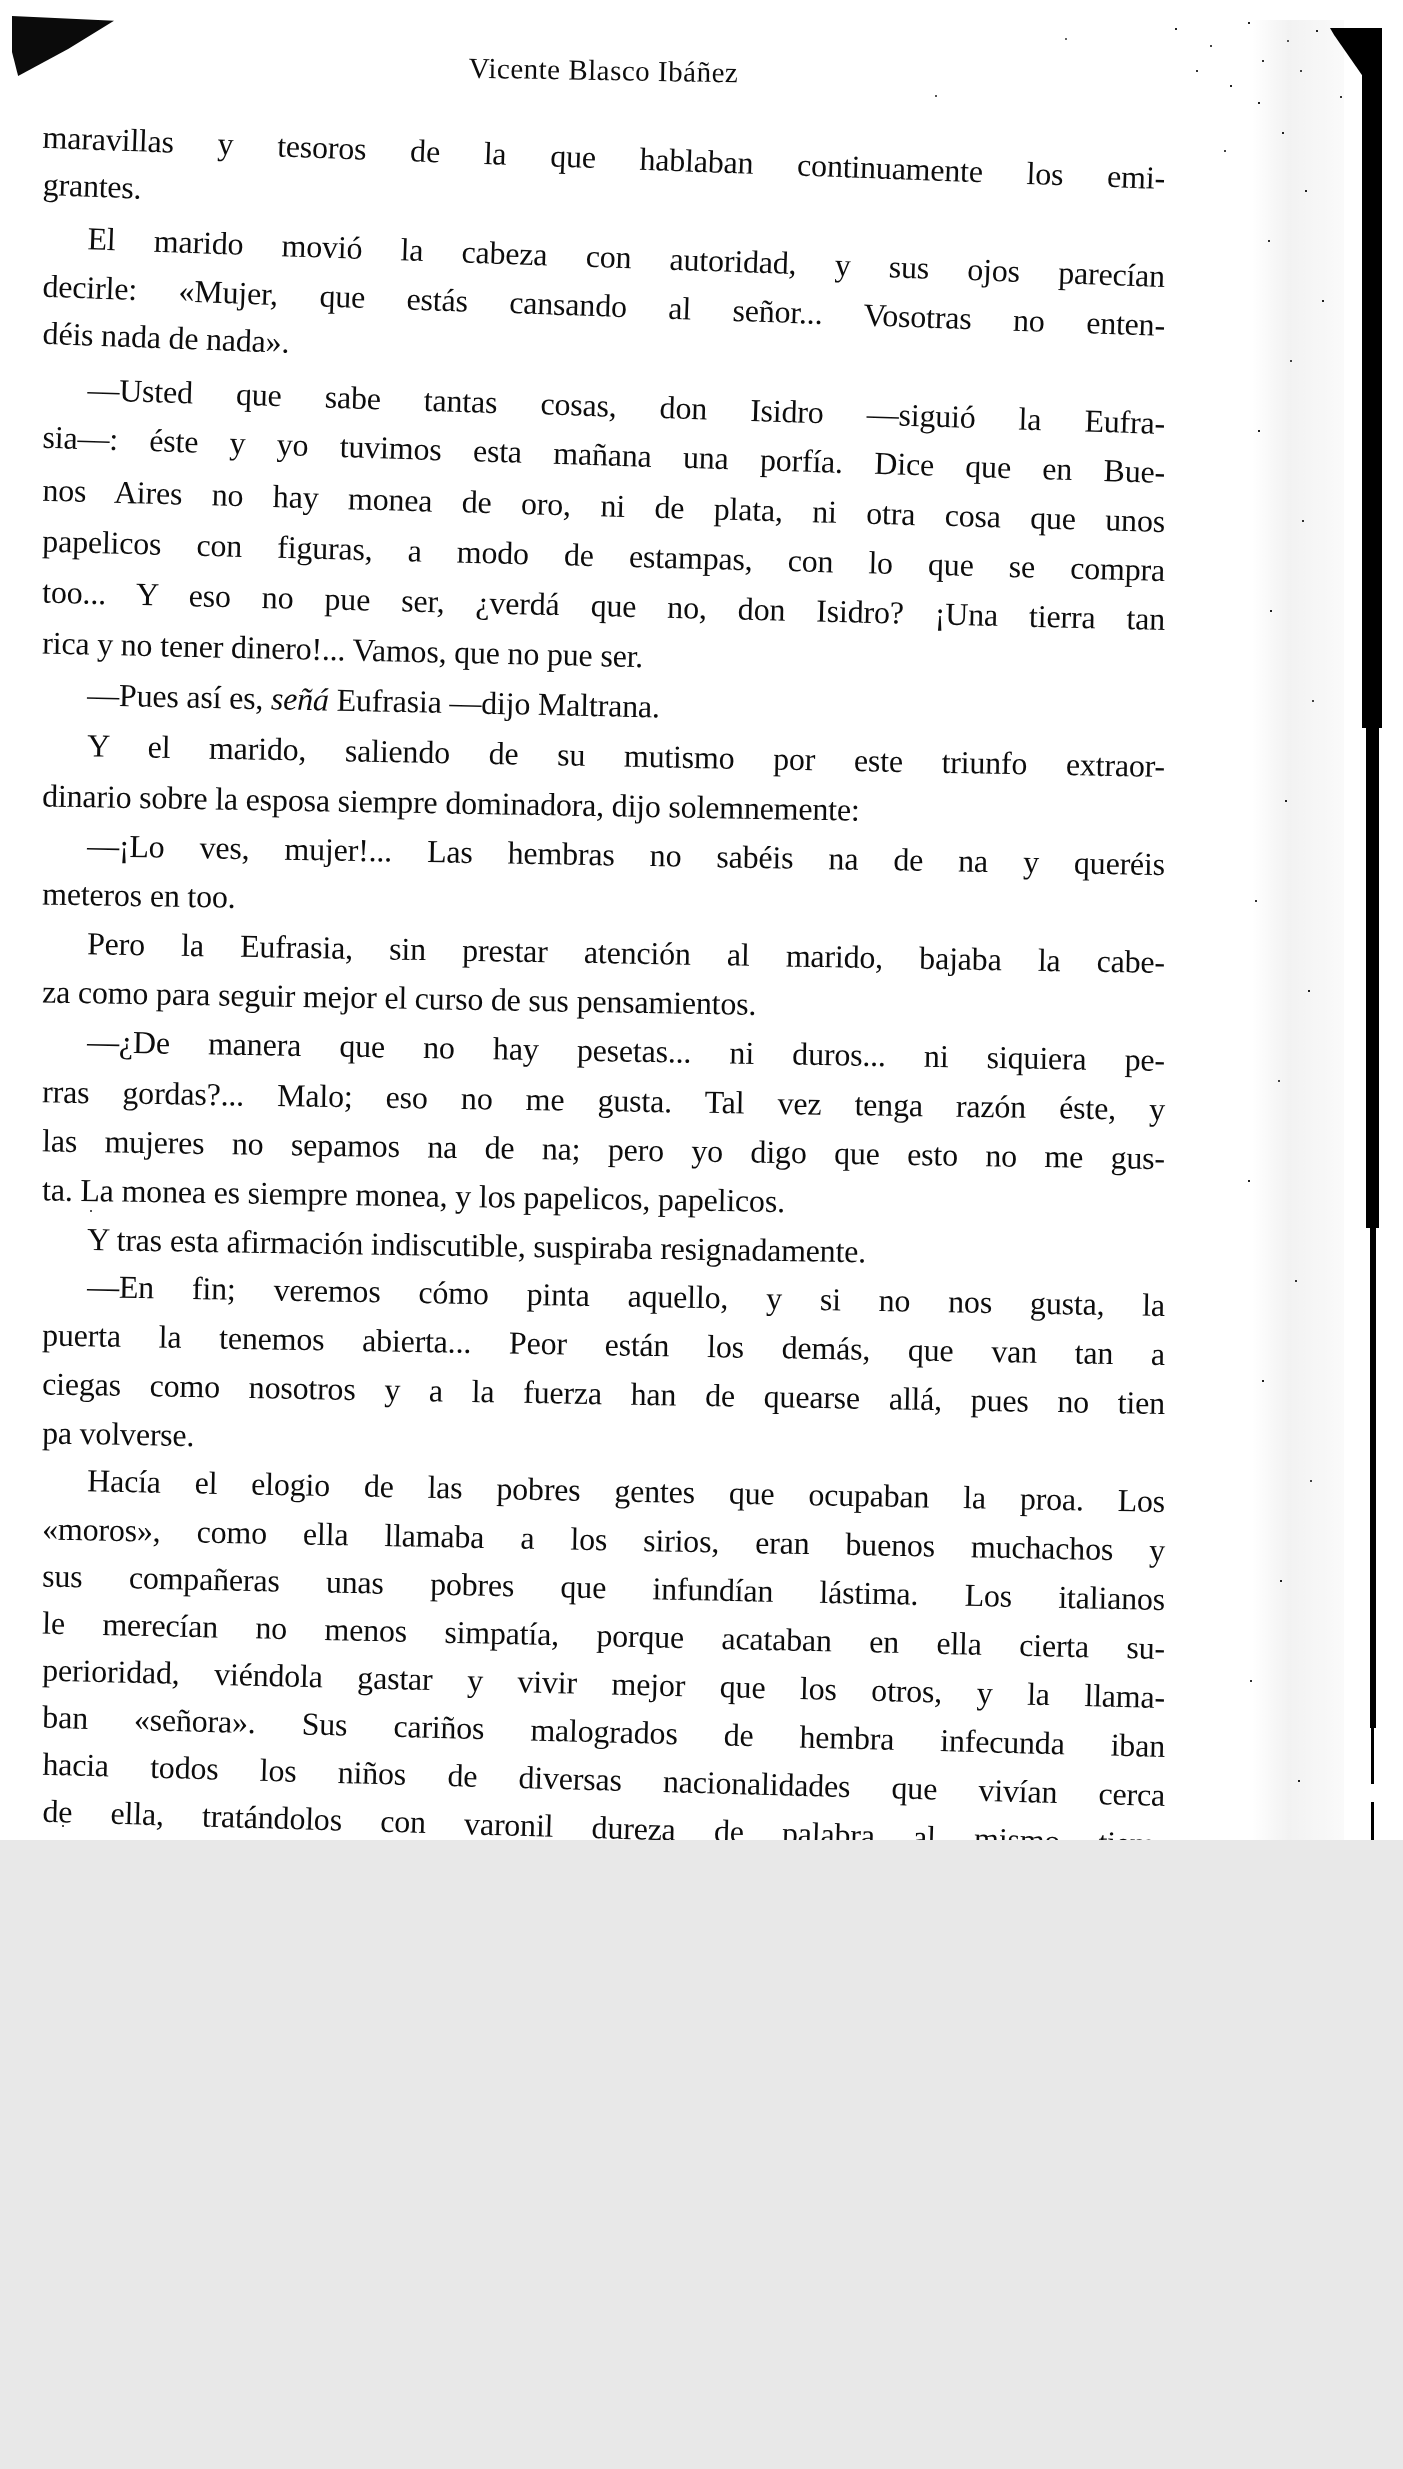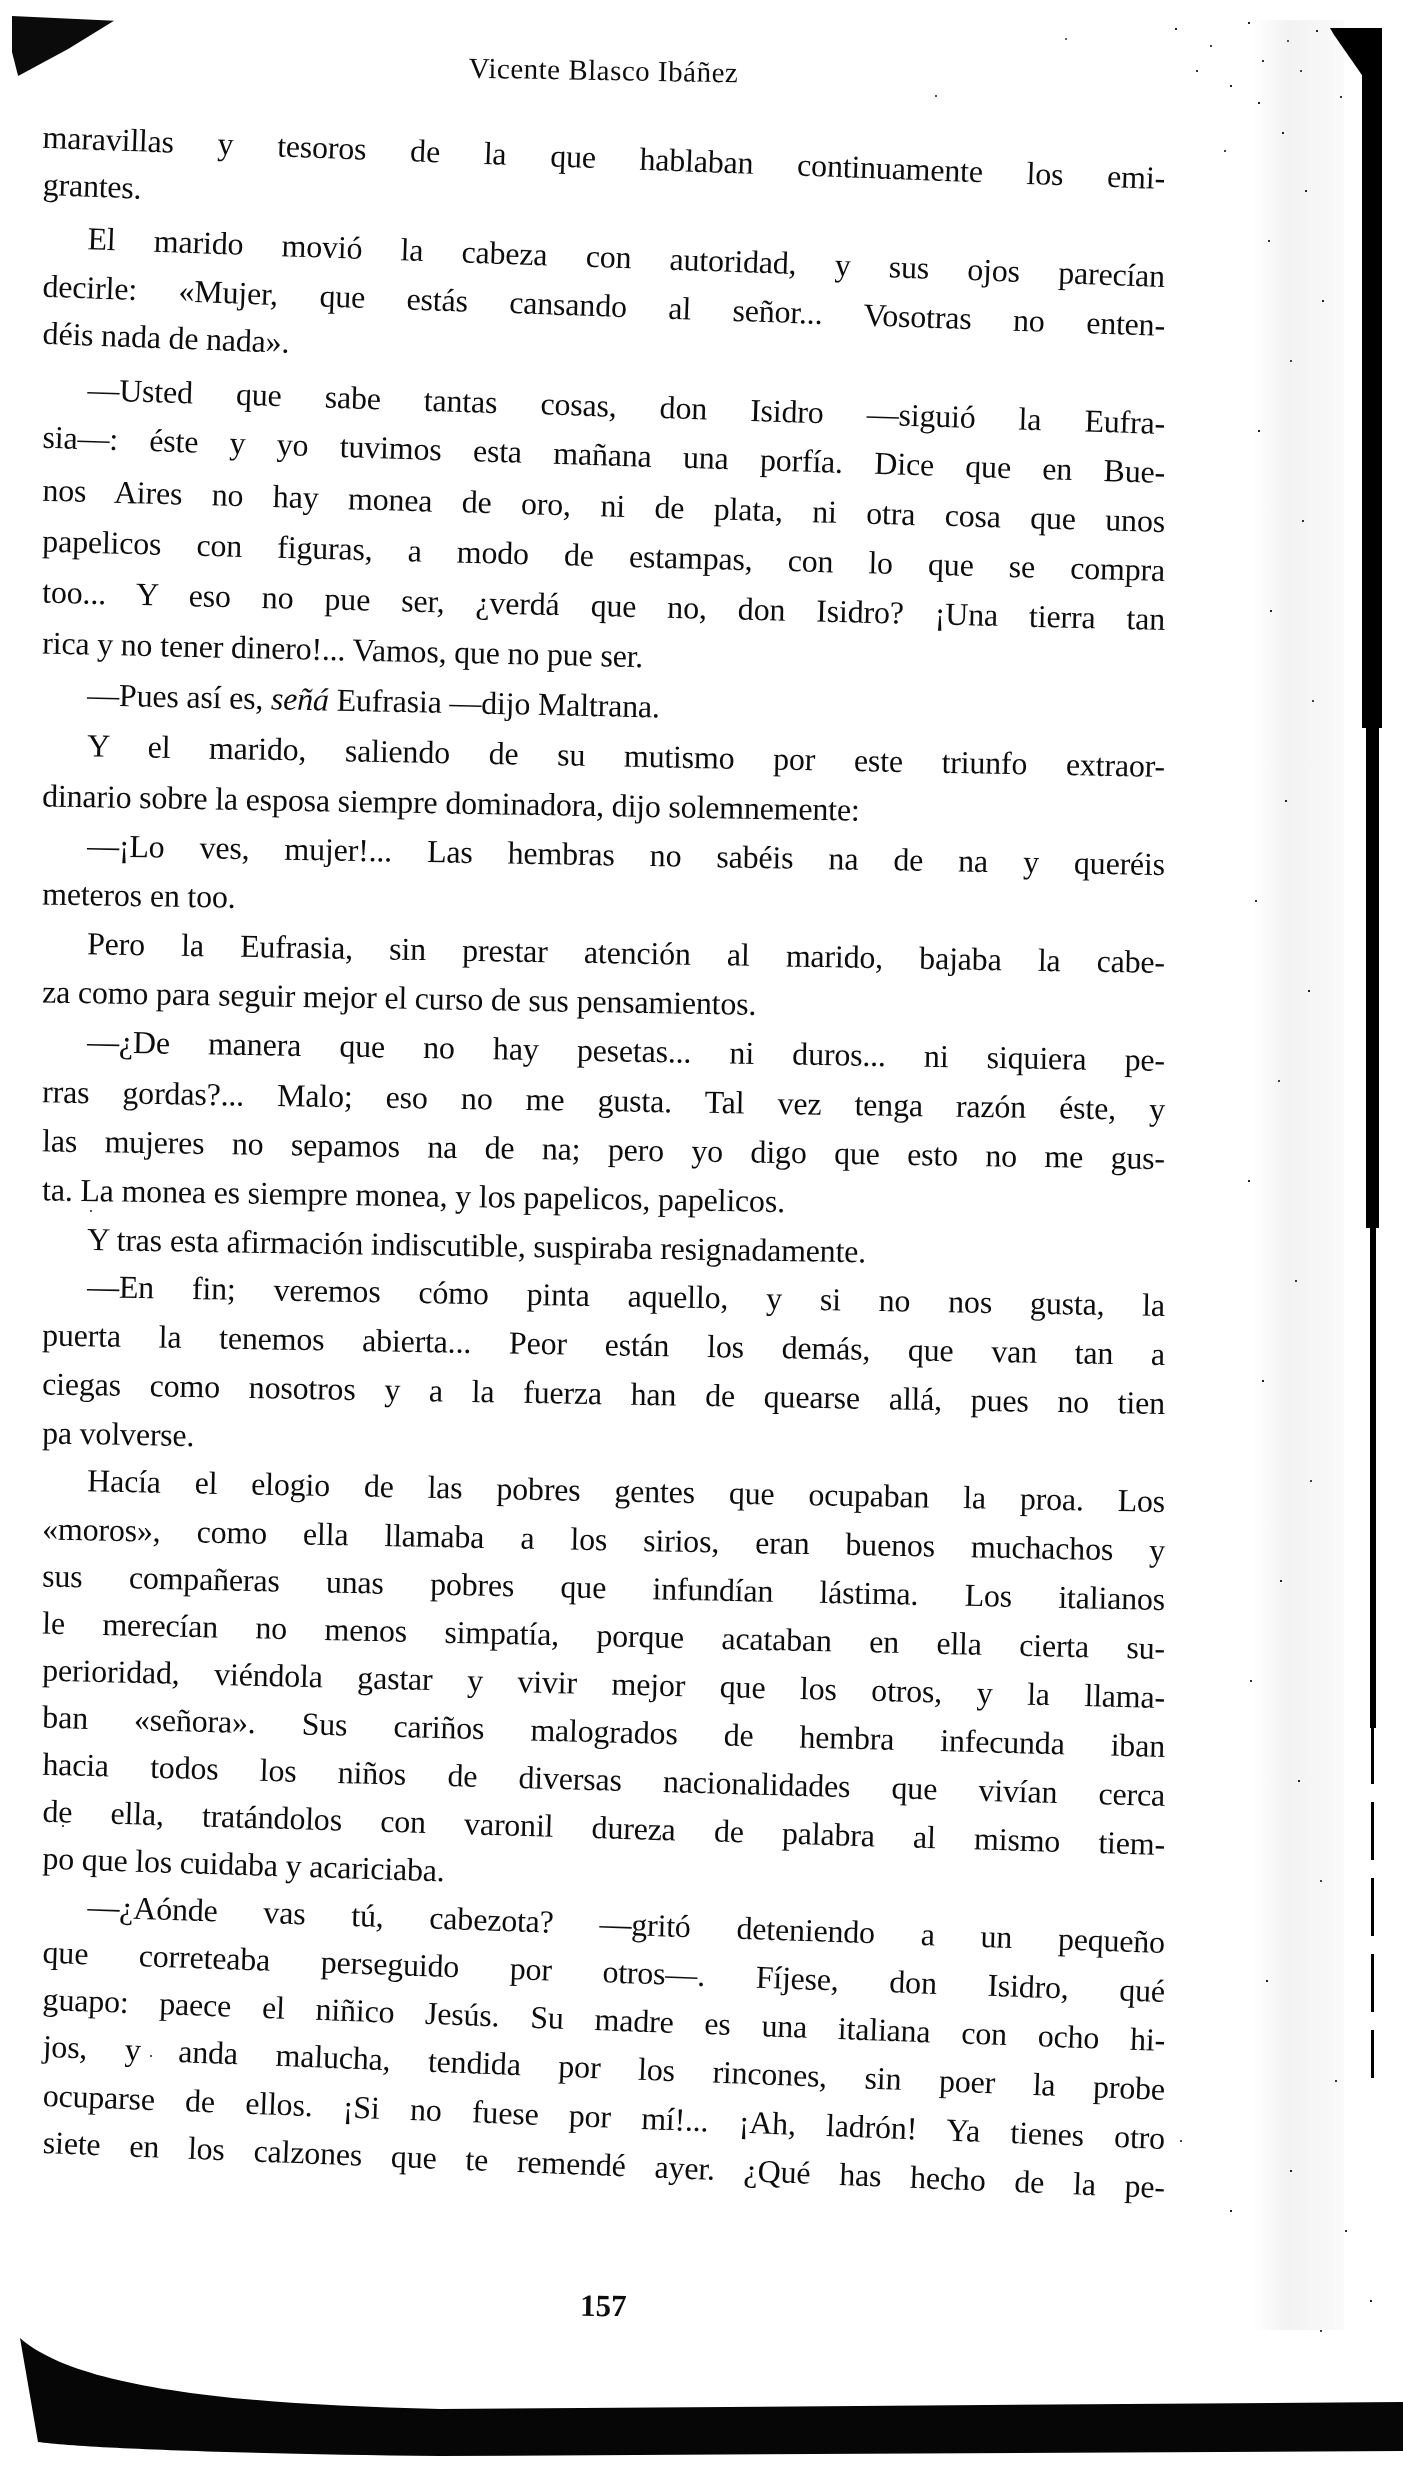--- a/index.html
+++ b/index.html
@@ -1,18 +1,18 @@
 <!DOCTYPE html>
 <html><head>
 <meta charset="utf-8">
 <style>
   html,body{margin:0;padding:0;background:#e8e8e8;}
   #scan-page{
     position:relative;
-    width:1403px;height:2469px;
+    width:1403px;height:1840px;
     background:#ffffff;
     overflow:hidden;
     font-family:"Liberation Serif", serif;
     color:#0d0d0d;
   }
   
   #header-author{
     position:absolute;left:42px;top:54px;width:1123px;
     text-align:center;font-size:29px;letter-spacing:.5px;
     transform:rotate(1deg);

